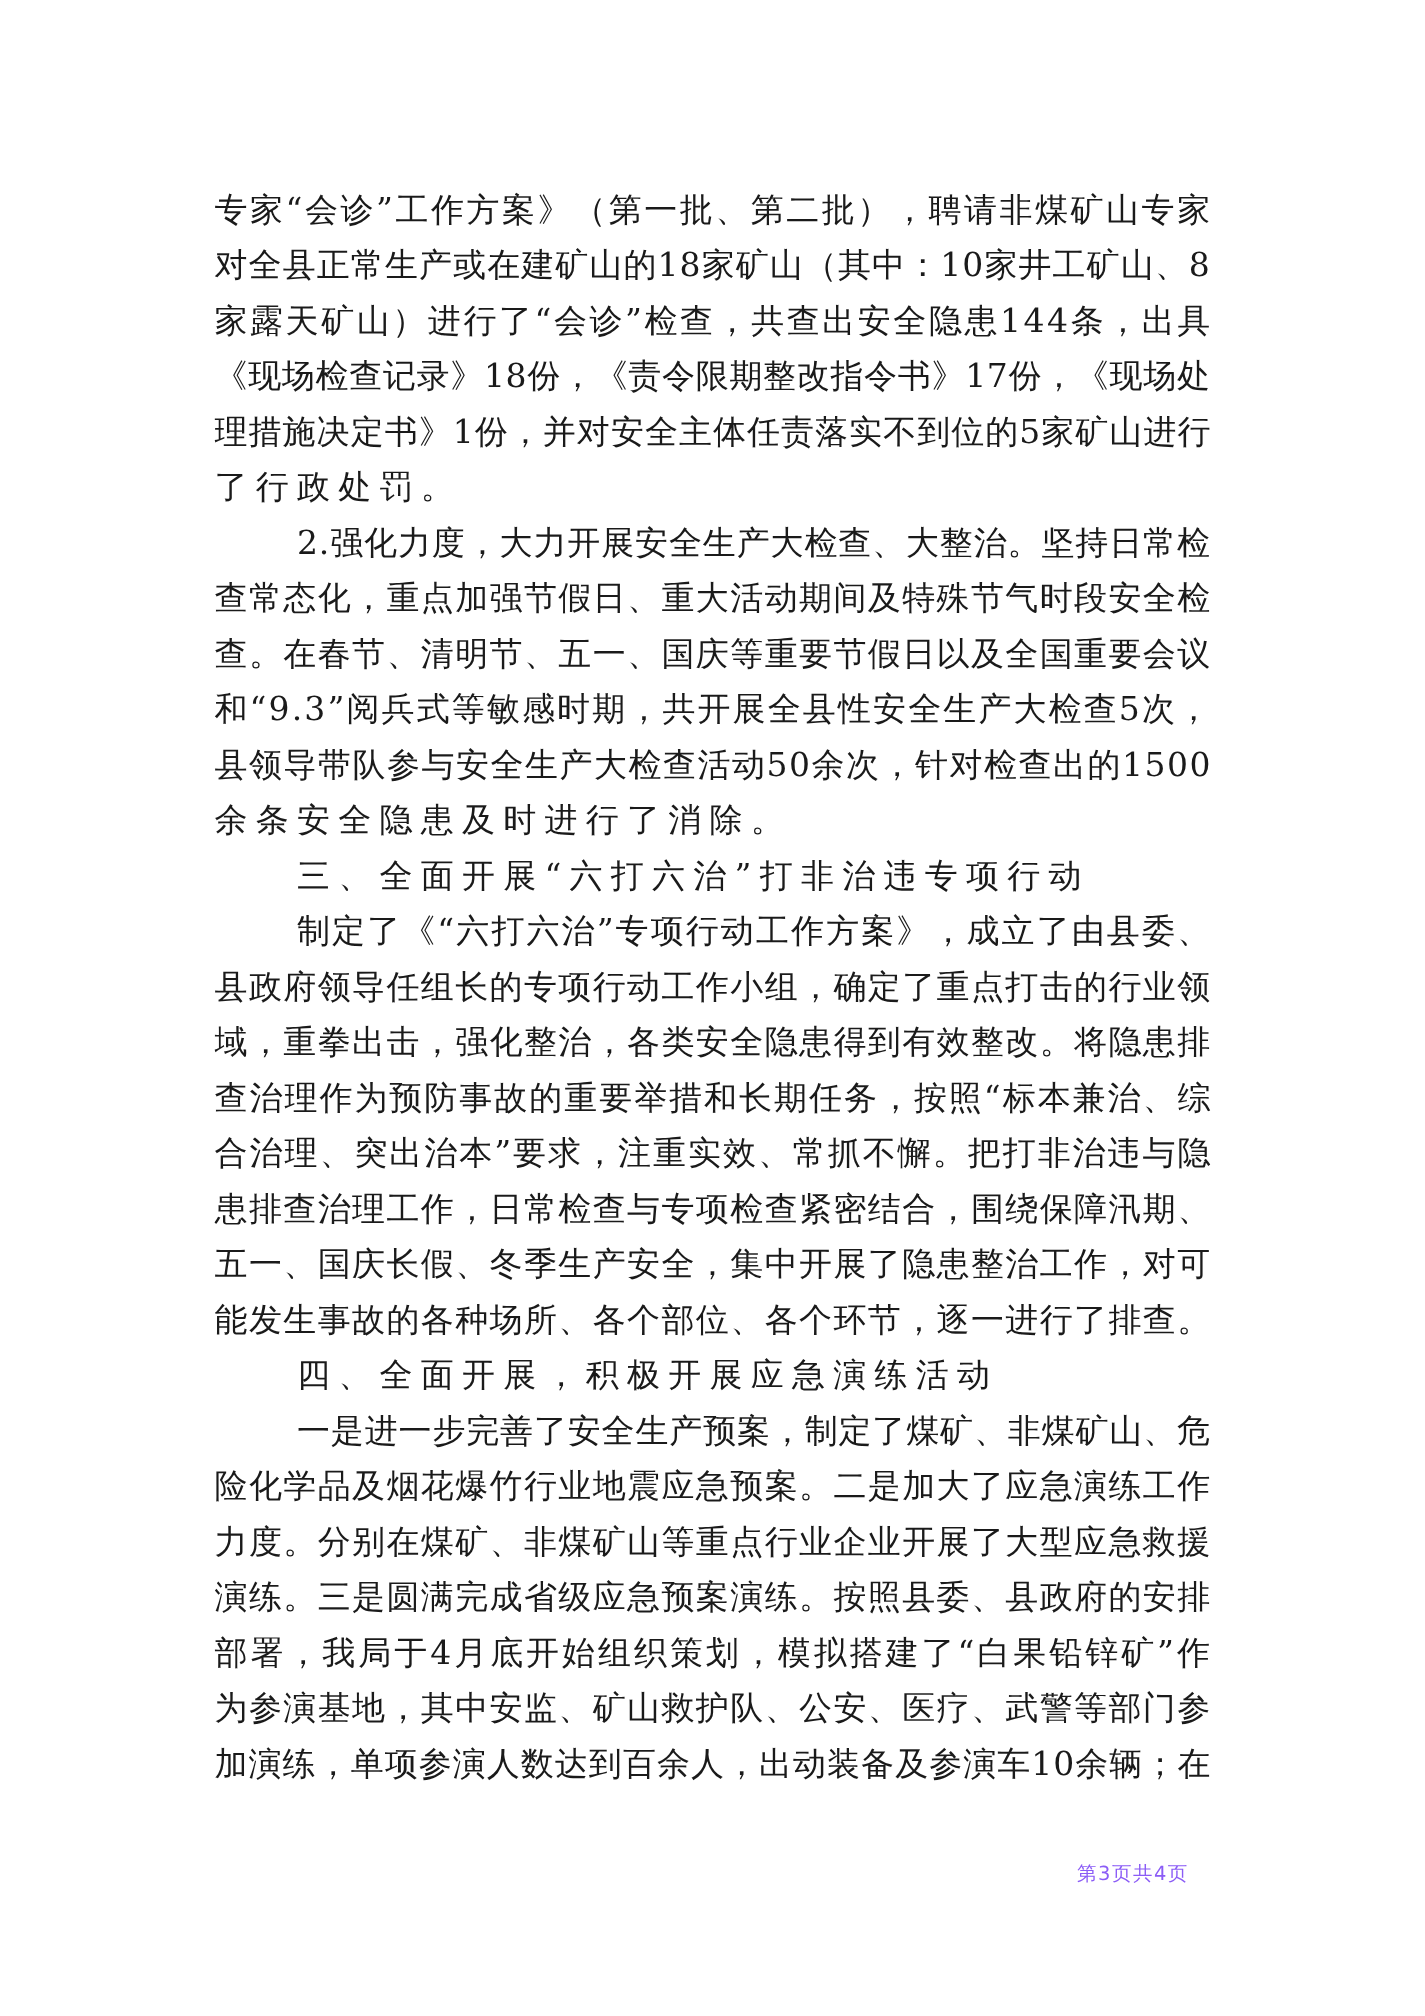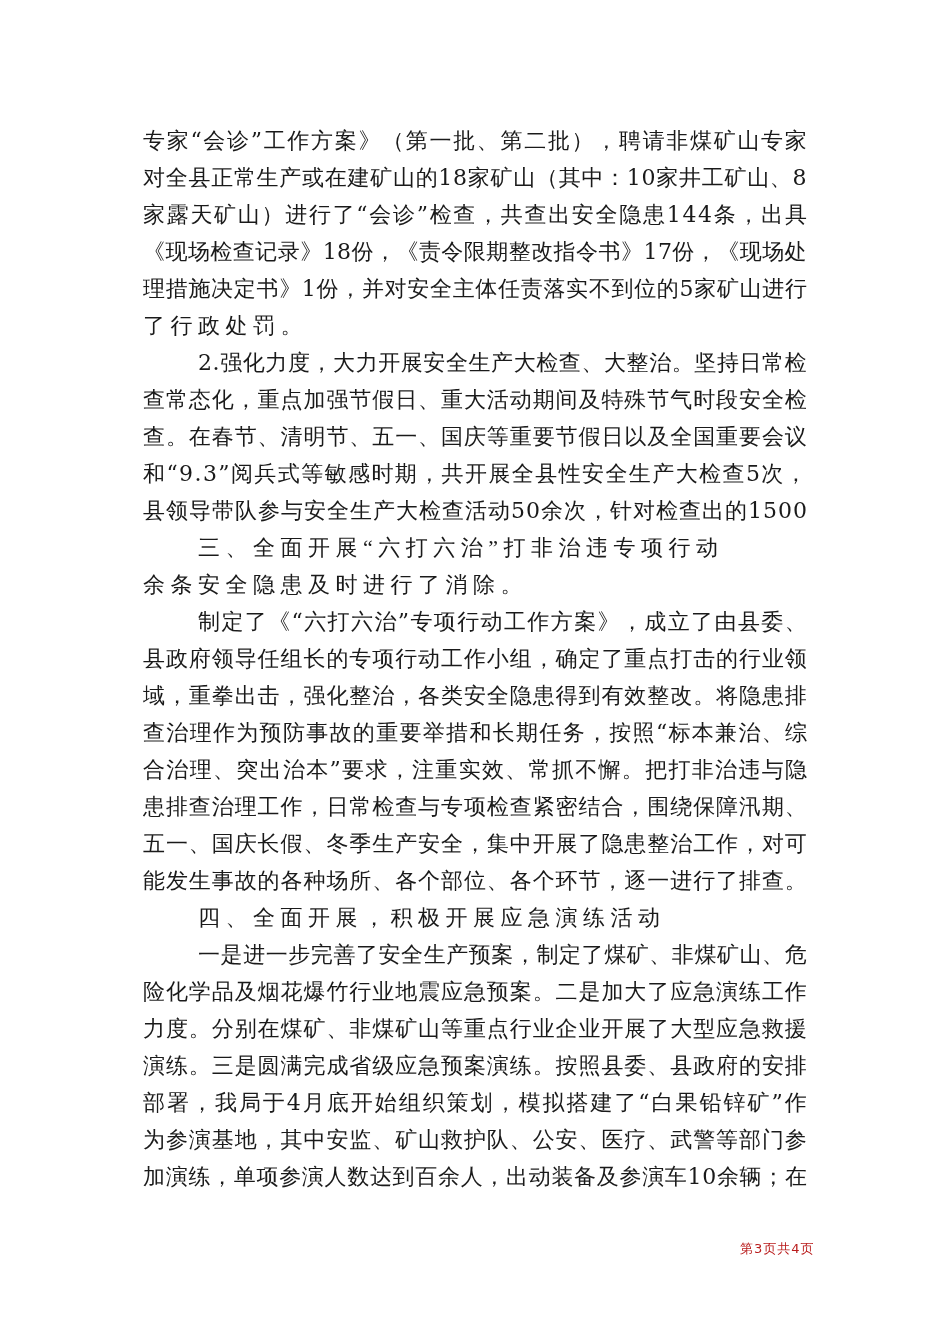--- a/index.html
+++ b/index.html
@@ -10,26 +10,26 @@
     font-size: 22px; color: #1a1a1a;
     line-height: 37px;
   }
   .line {
     height: 37px; white-space: nowrap;
     display: flex; justify-content: space-between;
     overflow: hidden;
   }
   .line.left { justify-content: flex-start; }
   .line.indent { padding-left: 55px; }
-  .line span.t { letter-spacing: 2.4px; font-family: Liberation Serif, serif; }
+  .line span.t { letter-spacing: 2.4px; }
   .line.left span.t { letter-spacing: 5.5px; }
   .footer {
     position: absolute; left: 718px; top: 1240px;
     font-family: "DejaVu Sans", "Liberation Sans", sans-serif;
-    font-size: 13px; color: #b91c1c; letter-spacing: 1px; margin-left: 22px;
+    font-size: 13px; color: #8b5cf6; letter-spacing: 1px;
   }
 </style>
 </head>
 <body>
 
 <div class="page" id="doc">
     <div class="line">
       <span>专</span>
       <span>家</span>
       <span>“</span>
@@ -344,25 +344,25 @@
       <span>对</span>
       <span>检</span>
       <span>查</span>
       <span>出</span>
       <span>的</span>
       <span>1</span>
       <span>5</span>
       <span>0</span>
       <span>0</span>
     </div>
+    <div class="line left">
+      <span class="t">余条安全隐患及时进行了消除。</span>
+    </div>
     <div class="line indent left">
       <span class="t">三、全面开展“六打六治”打非治违专项行动</span>
-    </div>
-    <div class="line left">
-      <span class="t">余条安全隐患及时进行了消除。</span>
     </div>
     <div class="line indent">
       <span>制</span>
       <span>定</span>
       <span>了</span>
       <span>《</span>
       <span>“</span>
       <span>六</span>
       <span>打</span>
       <span>六</span>

